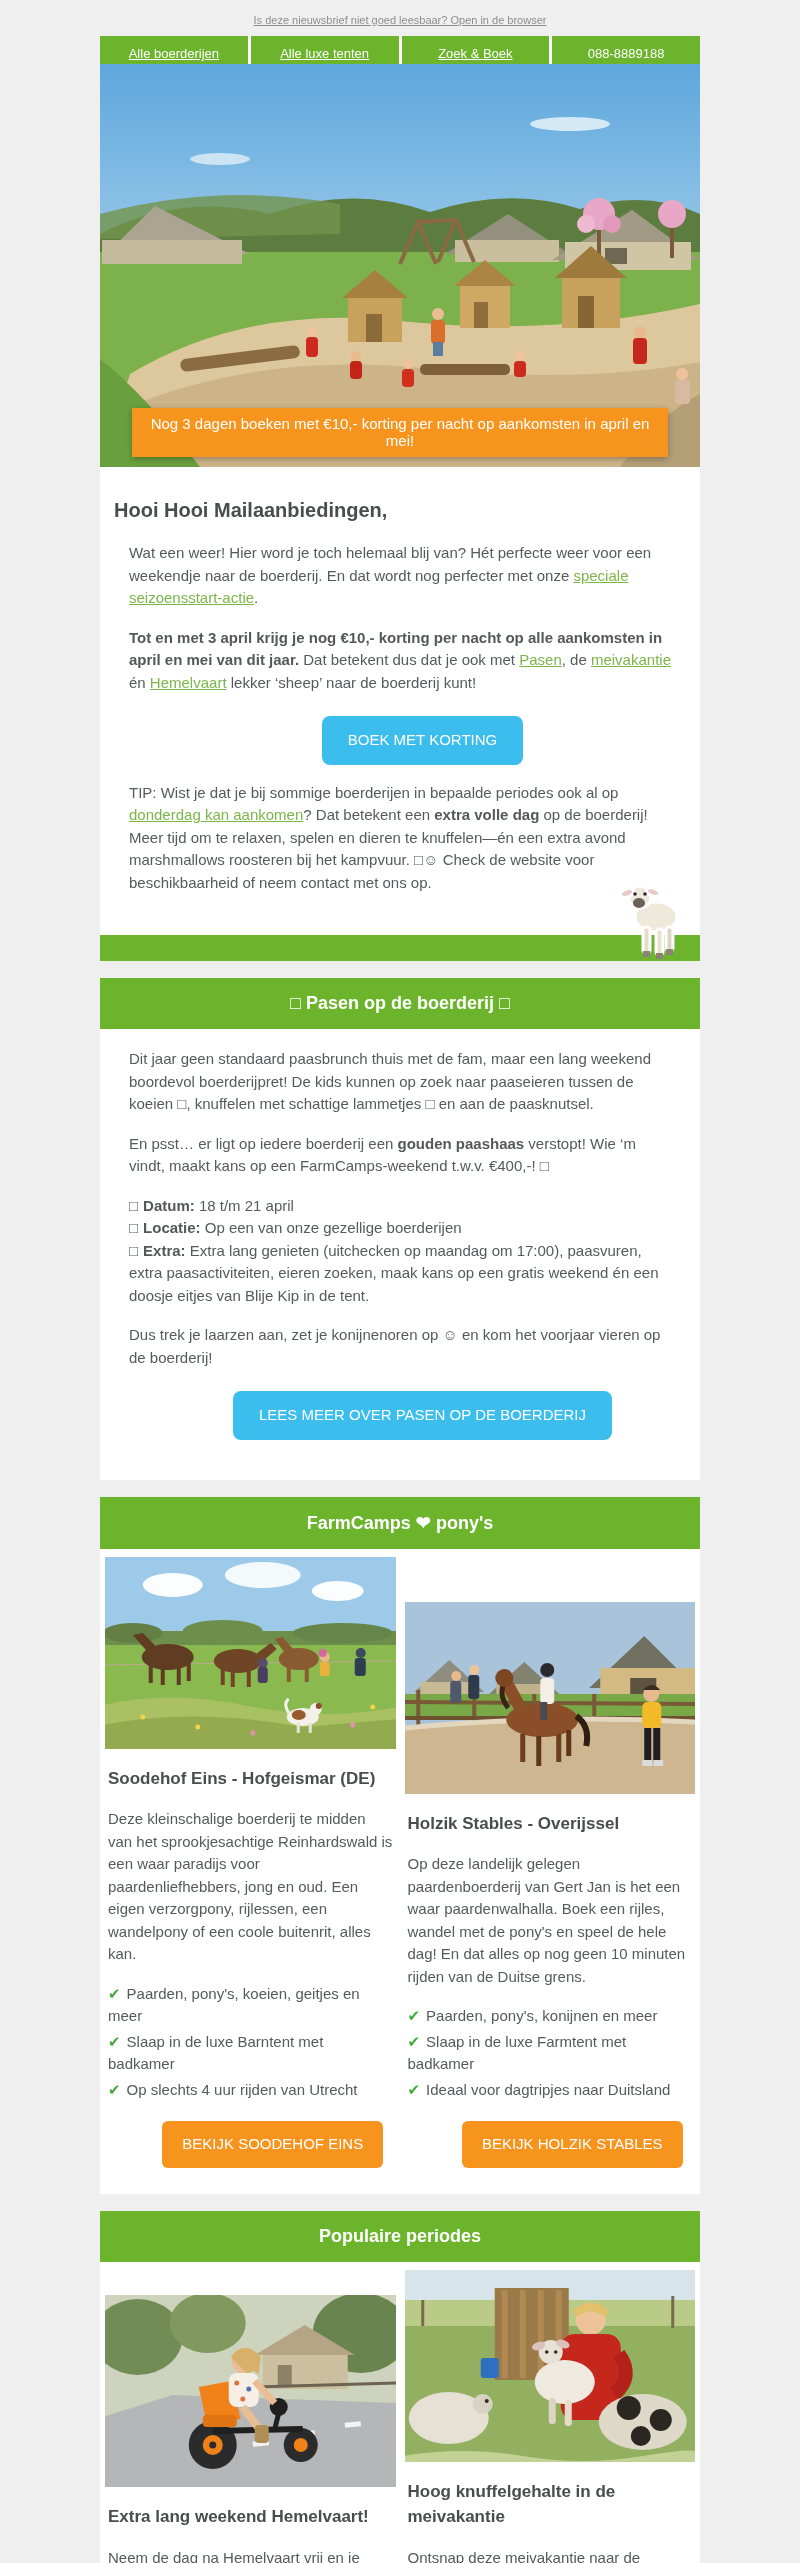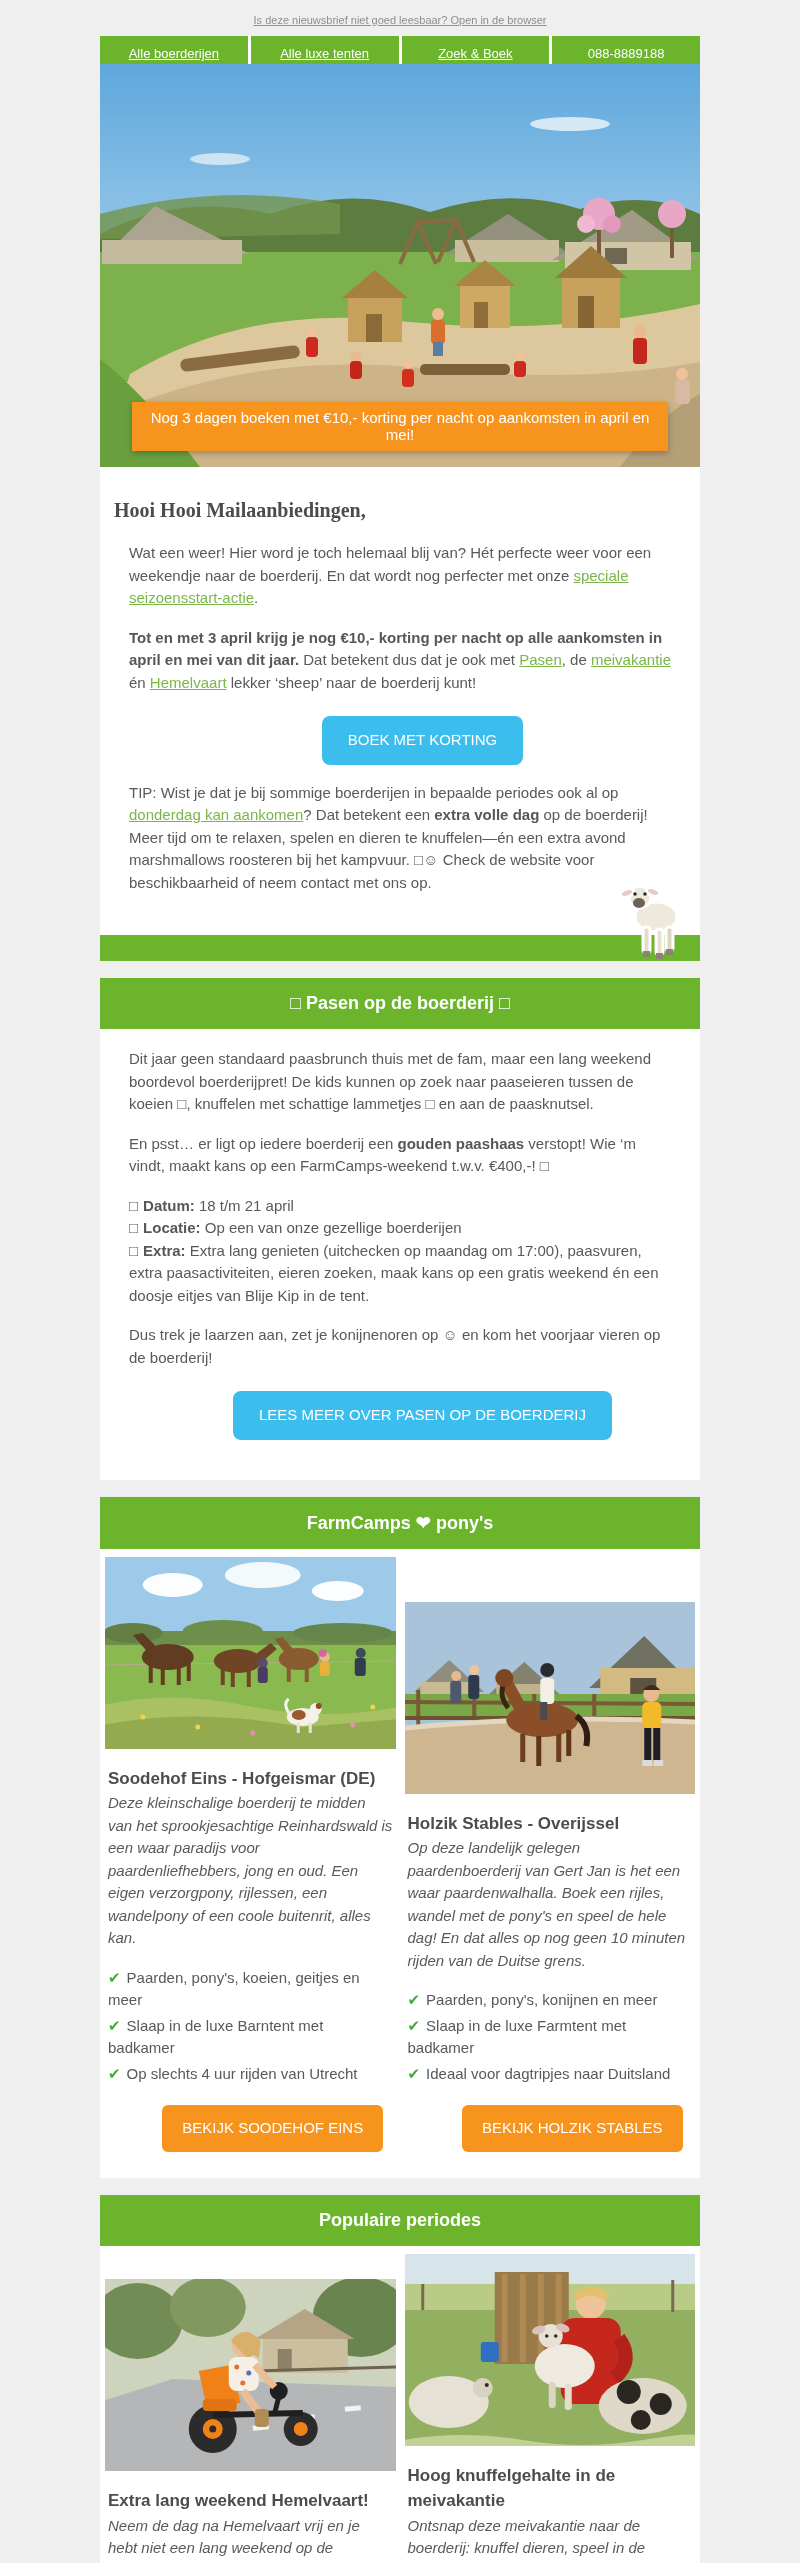--- a/index.html
+++ b/index.html
@@ -26,28 +26,28 @@
   
   .hero { position:relative; height:403px; overflow:hidden; }
   .hero > svg { display:block; }
   .hero-title {
     position:absolute; top:42px; left:38px; color:#fff;
     font-size:37px; line-height:1.26; font-weight:500;
     text-shadow:0 2px 10px rgba(30,50,15,.45);
   }
   .hero-title .bold { font-weight:bold; }
   .hero-banner {
-    position:absolute; left:32px; right:32px; bottom:16px;
+    position:absolute; left:32px; right:32px; bottom:10px;
     background:#f7941e; color:#fff; font-size:15px; text-align:center;
     padding:7px 4px 8px; box-shadow:0 2px 6px rgba(0,0,0,.28);
   }
 
   
   .panel { background:#fff; padding:2px 14px 24px; font-size:15px; line-height:1.5; }
-  .panel h1 { font-size:20px; color:#4a4c4e; margin:26px 0 2px;font-family:Liberation Serif, serif; }
+  .panel h1 { font-size:20px; color:#4a4c4e; margin:26px 0 2px; }
   .panel p { margin:17px 15px; }
   a.glink { color:#7ab648; text-decoration:underline; cursor:pointer; }
   strong { color:#55585a; }
 
   .btn-row { text-align:center; margin:22px 0 16px; }
   .btn {
     display:inline-block; color:#fff; font-size:15px; cursor:pointer;
     padding:13px 26px; border-radius:8px; text-decoration:none;margin-left:45px;
   }
   .btn.blue { background:#3bbdee; }
@@ -64,21 +64,21 @@
     font-size:18px; text-align:center; padding:15px 0;
   }
 
   
   .cards-panel { background:#fff; padding:8px 5px 20px; }
   .cards { display:flex; gap:9px;align-items:flex-end; }
   .card { flex:1; min-width:0; font-size:15px; line-height:1.5; }
   .card .thumb { height:192px; overflow:hidden; }
   .card .thumb svg { display:block; width:100%; height:192px; }
   .card h3 { font-size:17px; color:#4a4c4e; margin:17px 0 0 3px; }
-  .card p { margin:1px 3px;font-style:italic; }
+  .card p { margin:17px 3px; }
   .bullets { list-style:none; margin:17px 3px; padding:0; font-size:15px; }
   .bullets li { margin:3px 0; }
   .bullets .check { color:#3faa36; margin-right:6px; }
   .card .btn-row { margin:20px 0 6px; }
 </style>
 </head>
 <body>
 
 <div class="toplink-bar">
   <a>Is deze nieuwsbrief niet goed leesbaar? Open in de browser</a>

